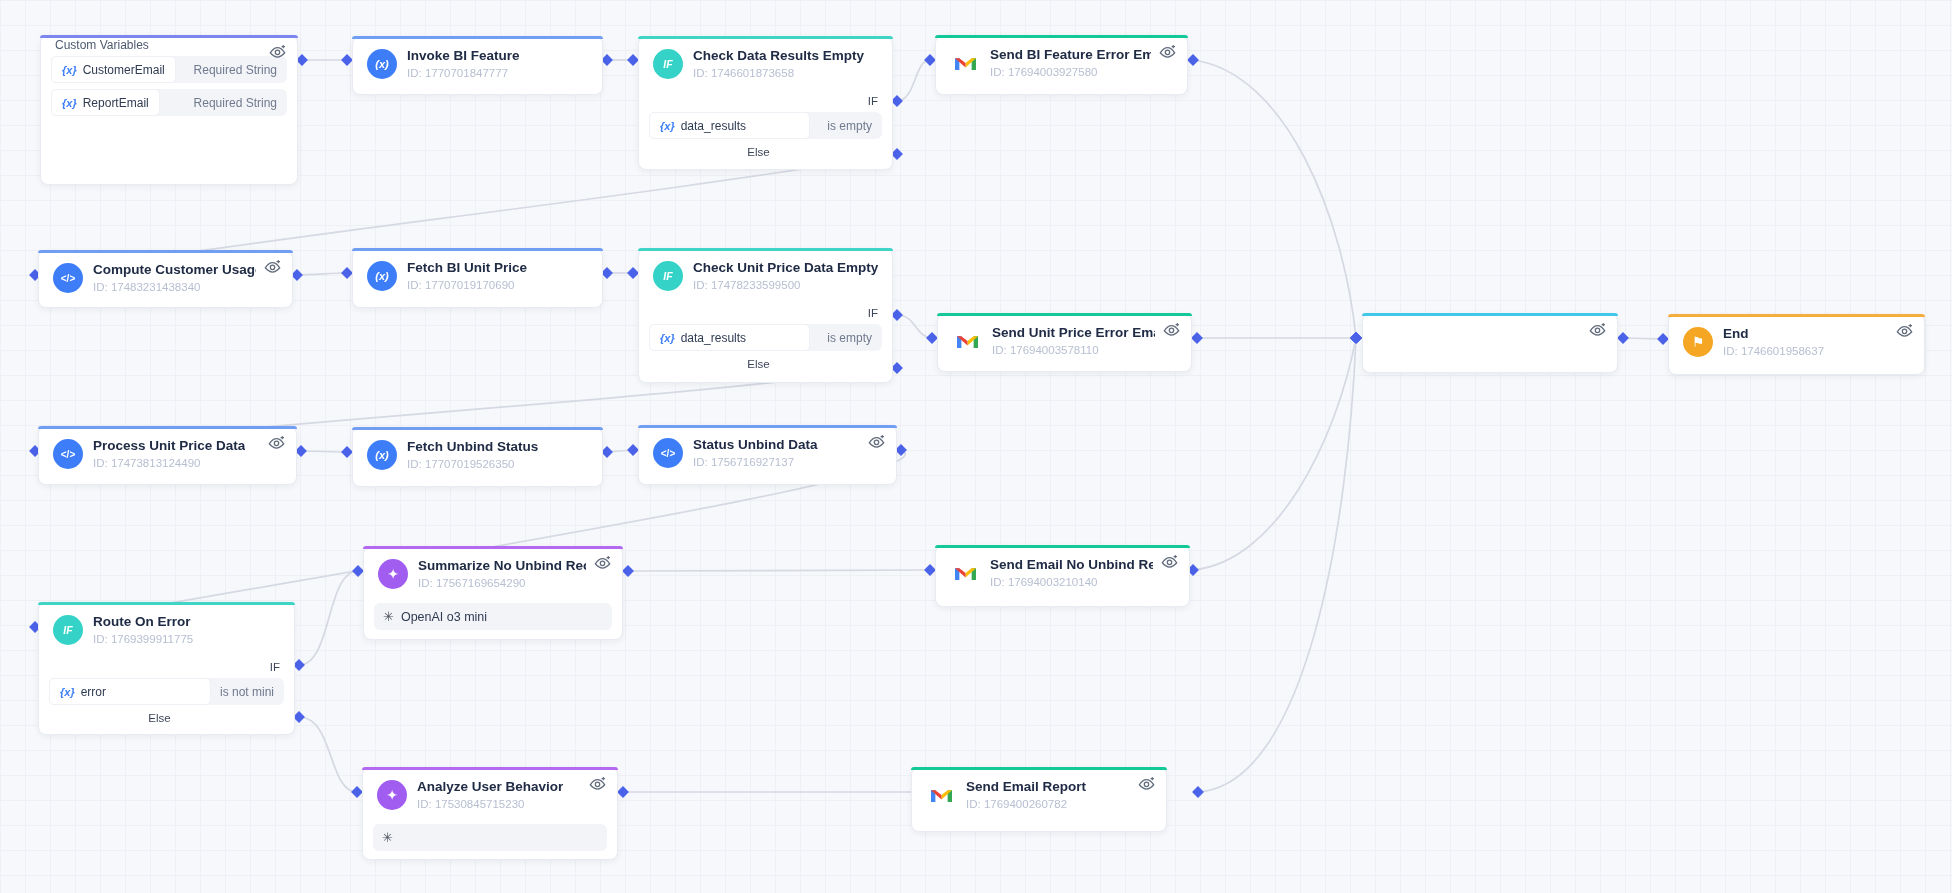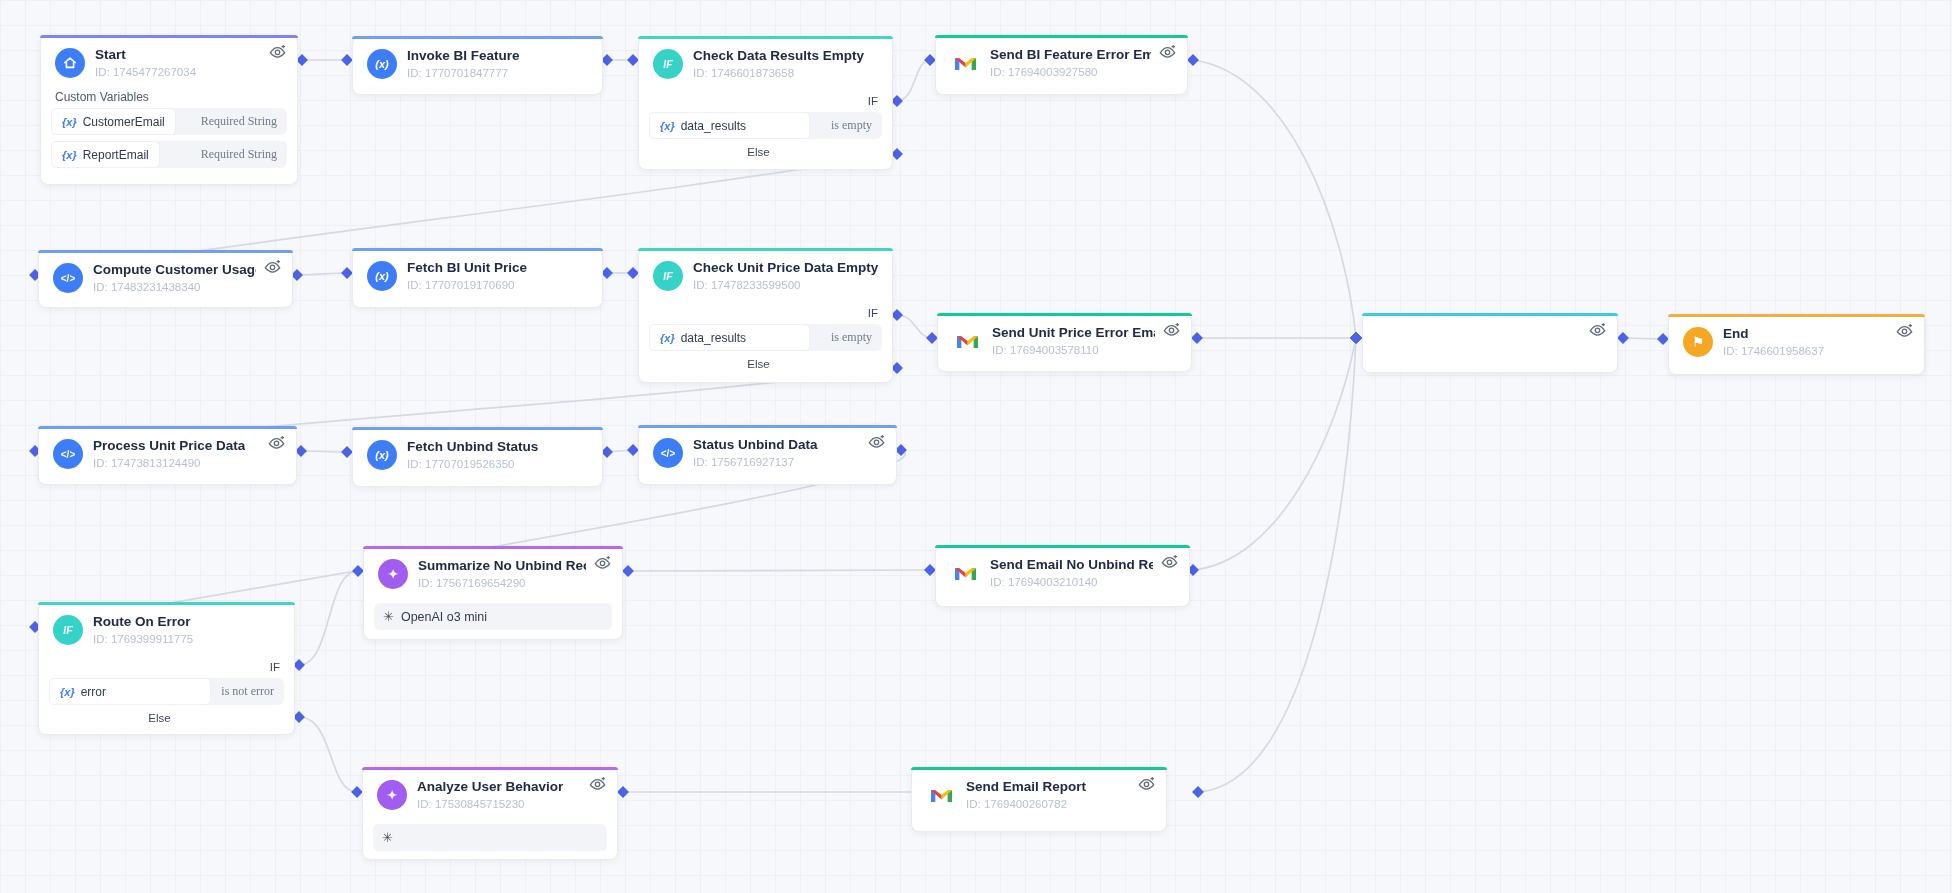--- a/index.html
+++ b/index.html
@@ -58,21 +58,21 @@
     height:27px;padding-right:10px;font-size:12px;box-sizing:border-box;
   }
   .chip{
     background:#fff;border-radius:5px;height:27px;box-sizing:border-box;
     display:flex;align-items:center;gap:6px;padding:0 10px;
     border:1px solid #eef0f5;
   }
   .chip.wide{width:72%;flex:none;}
   .tok{color:#3d7ef8;font-weight:700;font-size:11px;font-style:italic;flex:none;}
   .chip-name{color:#2f3b52;white-space:nowrap;overflow:hidden;}
-  .pill-right{color:#6f7a8e;white-space:nowrap;font-family:Liberation Serif, serif;}
+  .pill-right{color:#6f7a8e;white-space:nowrap;}
   .branch-row{text-align:right;padding-right:14px;font-size:11.5px;color:#3c4659;line-height:14px;}
   .branch-if{margin-top:5px;margin-bottom:4px;}
   .branch-else{margin-top:5px;text-align:center;}
   .model-pill{justify-content:flex-start;gap:7px;padding-left:9px;margin-top:4px;}
   .openai-glyph{color:#4a4f5a;font-size:13px;line-height:1;}
   .model-name{color:#2f3b52;font-size:12.5px;}
 </style>
 </head>
 <body>
 
@@ -101,32 +101,20 @@
     <path class="edge" marker-start="url(#pd)" marker-end="url(#pd)" d="M623 792 C730 792 830 792 932 792"></path>
     <path class="edge" marker-start="url(#pd)" marker-end="url(#pd)" d="M1193 60 C1286 72 1344 218 1356 338"></path>
     <path class="edge" marker-start="url(#pd)" marker-end="url(#pd)" d="M1197 338 L1356 338"></path>
     <path class="edge" marker-start="url(#pd)" marker-end="url(#pd)" d="M1193 570 C1276 562 1336 442 1356 338"></path>
     <path class="edge" marker-start="url(#pd)" marker-end="url(#pd)" d="M1198 792 C1306 785 1348 528 1356 338"></path>
     <path class="edge" marker-start="url(#pd)" marker-end="url(#pd)" d="M1623 338 L1663 339"></path>
   </svg>
 
   <div class="node has-eye" style="left:40px;top:35px;width:258px;height:150px;">
     <div class="accent ac-start"></div>
-    <div class="head">
-      <span class="nicon bg-blue">
-        <svg viewBox="0 0 20 20" width="16" height="16">
-            <path d="M3.5 9.5 L10 4 L16.5 9.5" fill="none" stroke="#fff" stroke-width="2" stroke-linecap="round" stroke-linejoin="round"></path>
-            <path d="M5.5 9 V15.5 H14.5 V9" fill="none" stroke="#fff" stroke-width="2" stroke-linejoin="round"></path>
-          </svg>
-      </span>
-      <div class="titles">
-        <div class="title">Start</div>
-        <div class="nid">ID: 1745477267034</div>
-      </div>
-    </div>
     <span class="eye">
       <svg viewBox="0 0 20 17" width="17" height="15">
           <path d="M1.5 10 C5 5 8 4 10 4 C12 4 15 5 18.5 10 C15 14 12 15 10 15 C8 15 5 14 1.5 10 Z" fill="none" stroke="#626c7d" stroke-width="1.5"></path>
           <circle cx="10" cy="9.5" r="2.6" fill="none" stroke="#626c7d" stroke-width="1.5"></circle>
           <path d="M16.8 0.8 v4 M14.8 2.8 h4" stroke="#626c7d" stroke-width="1.3"></path>
         </svg>
     </span>
     <div class="section-label">Custom Variables</div>
     <div class="pill">
       <span class="chip">
@@ -380,21 +368,21 @@
         <div class="title">Route On Error</div>
         <div class="nid">ID: 1769399911775</div>
       </div>
     </div>
     <div class="branch-row branch-if">IF</div>
     <div class="pill">
       <span class="chip wide">
         <span class="tok">{x}</span>
         <span class="chip-name">error</span>
       </span>
-      <span class="pill-right">is not error</span>
+      <span class="pill-right">is not mini</span>
     </div>
     <div class="branch-row branch-else">Else</div>
   </div>
 
   <div class="node has-eye" style="left:935px;top:545px;width:255px;height:62px;">
     <div class="accent ac-mail"></div>
     <div class="head">
       <span class="gmail-box">
         <svg viewBox="0 0 24 18" width="21" height="16">
             <path fill="#4285F4" d="M0 3.5 H5 V17 H0 Z"></path>

